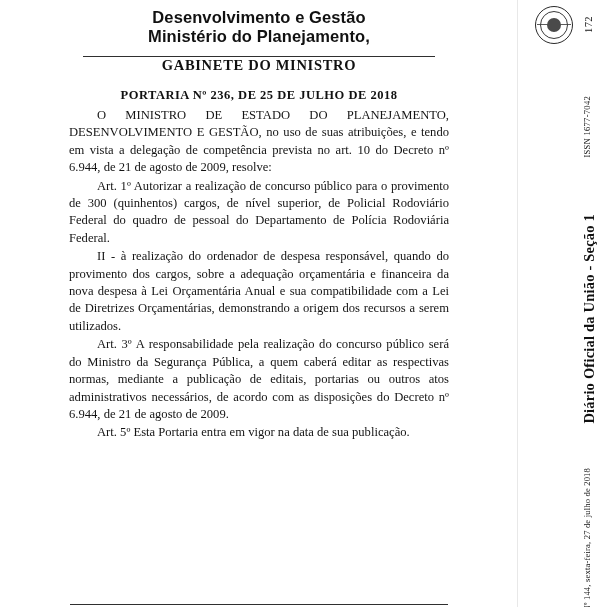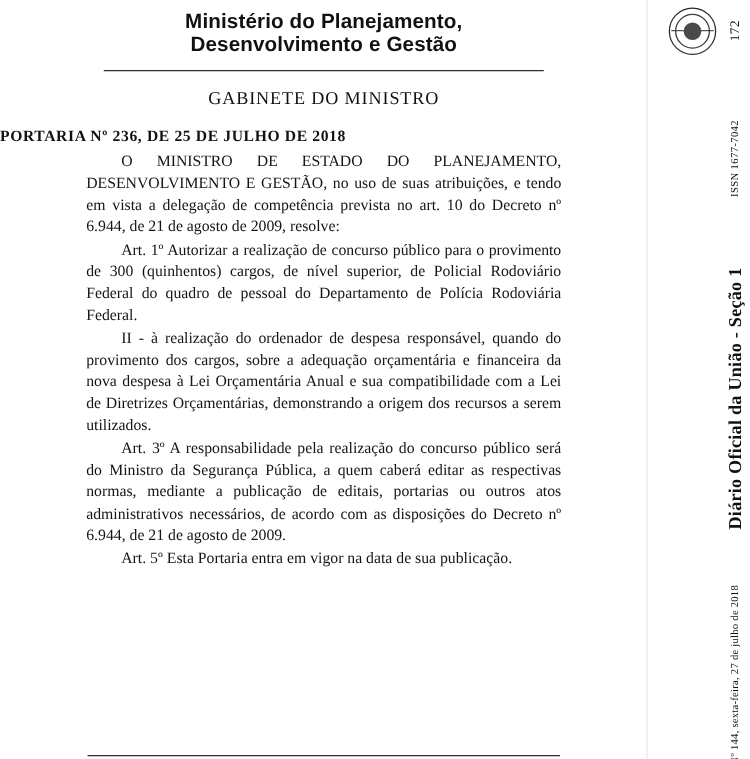--- a/index.html
+++ b/index.html
@@ -122,30 +122,29 @@
   .masthead-line {
     font-family: "Liberation Sans", sans-serif;
     font-weight: bold;
     font-size: 16.5px;
     line-height: 19px;
     color: #111;
     letter-spacing: 0.1px;
   }
 
   .org-title {
+    text-align: center;
+    font-size: 14.5px;
+    font-weight: bold;
+    letter-spacing: 0.7px;
+    color: #111;
+  }
+  .act-title {
     margin-top: 14px;
     text-align: center;
-    font-size: 14.5px;
-    font-weight: normal;
-    letter-spacing: 0.7px;
-    color: #111;
-  }
-  .act-title {
-    margin-top: 14px;
-    text-align: left;
     font-size: 12.5px;
     font-weight: bold;
     letter-spacing: 0.5px;
     color: #111;
   }
 
   .body-col {
     margin: 4px auto 0 auto;
     width: 380px;
   }
@@ -168,22 +167,22 @@
   }
 </style>
 </head>
 <body>
 
 <div class="page">
 
   <div class="doc">
 
     <div class="masthead">
+      <div class="masthead-line">Desenvolvimento e Gestão</div>
       <div class="masthead-line">Ministério do Planejamento,</div>
-      <div class="masthead-line">Desenvolvimento e Gestão</div>
     </div>
 
     <div class="org-title">GABINETE DO MINISTRO</div>
     <div class="act-title">PORTARIA Nº 236, DE 25 DE JULHO DE 2018</div>
 
     <div class="body-col">
       <p class="para">O MINISTRO DE ESTADO DO PLANEJAMENTO, DESENVOLVIMENTO E GESTÃO, no uso de suas atribuições, e tendo em vista a delegação de competência prevista no art. 10 do Decreto nº 6.944, de 21 de agosto de 2009, resolve:</p>
       <p class="para">Art. 1º Autorizar a realização de concurso público para o provimento de 300 (quinhentos) cargos, de nível superior, de Policial Rodoviário Federal do quadro de pessoal do Departamento de Polícia Rodoviária Federal.</p>
       <p class="para">II - à realização do ordenador de despesa responsável, quando do provimento dos cargos, sobre a adequação orçamentária e financeira da nova despesa à Lei Orçamentária Anual e sua compatibilidade com a Lei de Diretrizes Orçamentárias, demonstrando a origem dos recursos a serem utilizados.</p>
       <p class="para">Art. 3º A responsabilidade pela realização do concurso público será do Ministro da Segurança Pública, a quem caberá editar as respectivas normas, mediante a publicação de editais, portarias ou outros atos administrativos necessários, de acordo com as disposições do Decreto nº 6.944, de 21 de agosto de 2009.</p>

